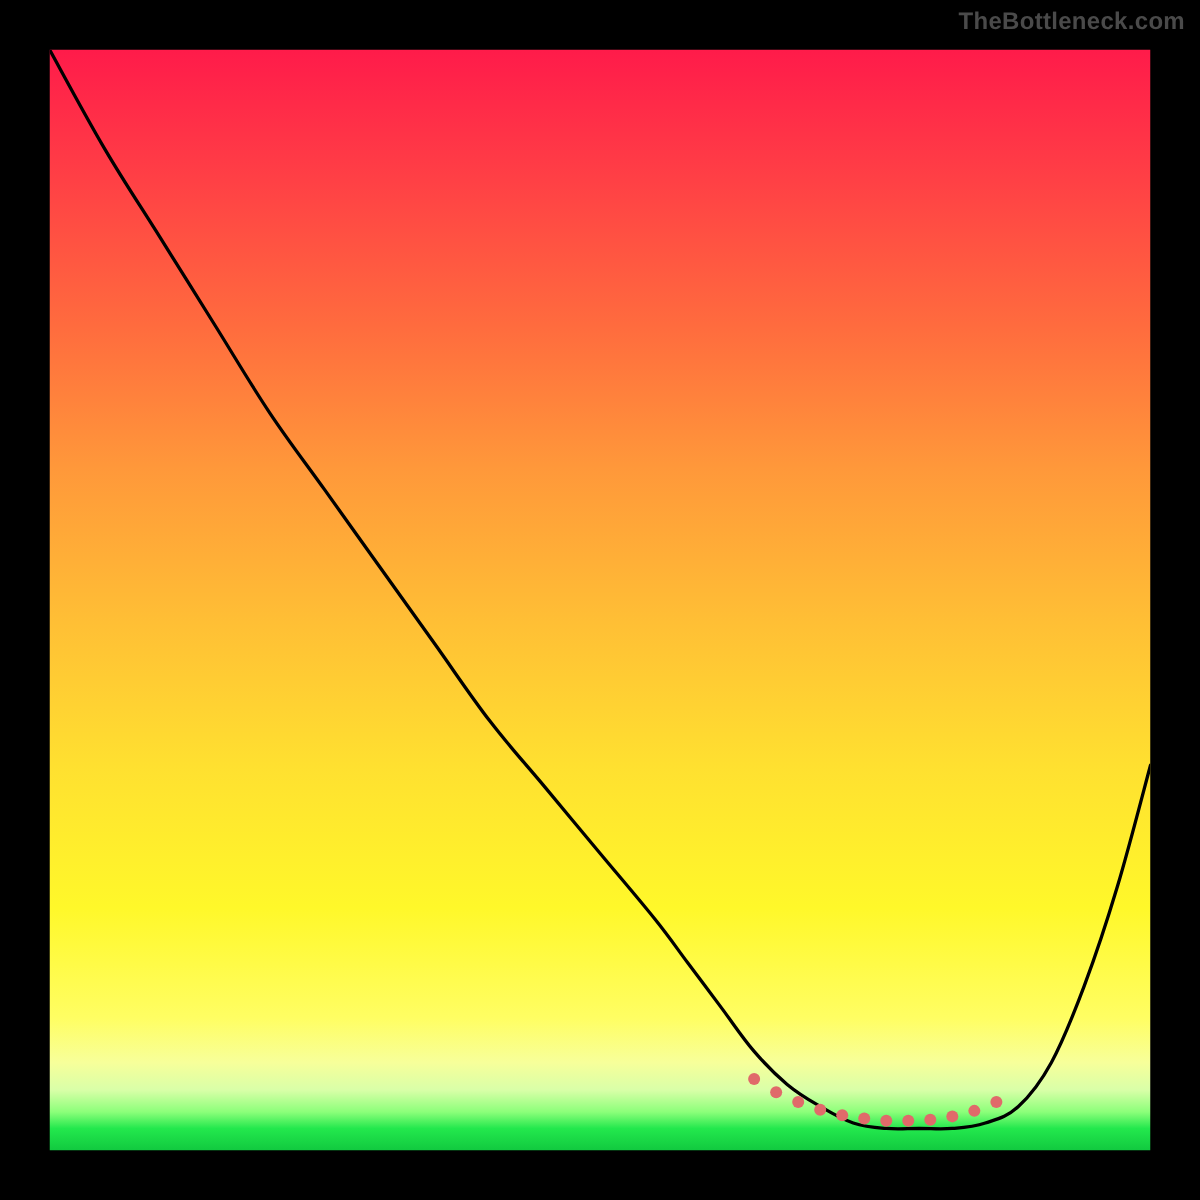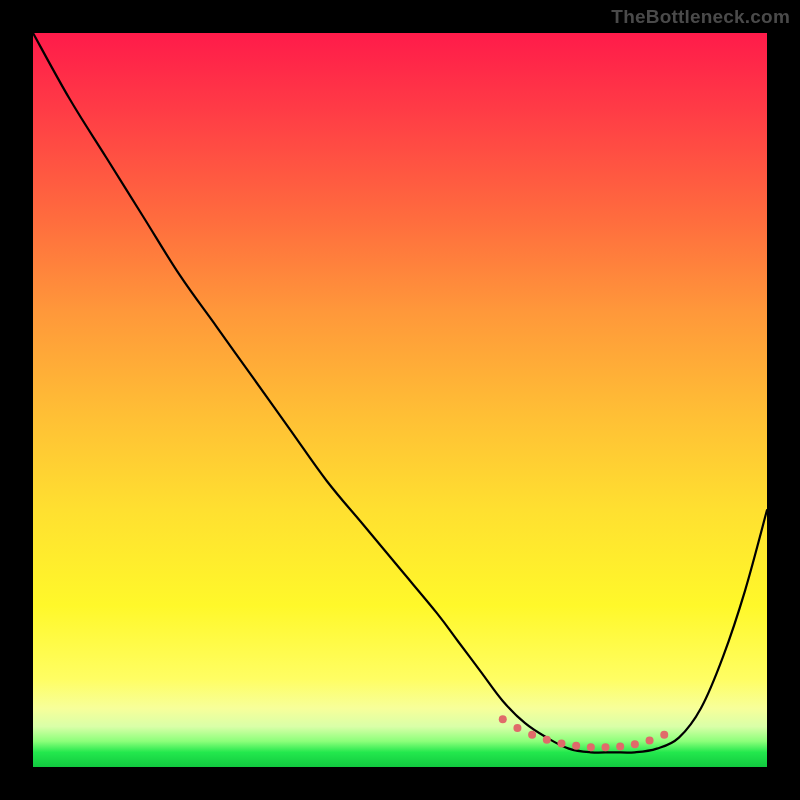--- a/index.html
+++ b/index.html
@@ -8,21 +8,21 @@
     position: relative;
     width: 800px;
     height: 800px;
     background: #000;
   }
   .watermark {
     position: absolute;
     top: 6px;
     right: 10px;
     font-family: Arial, Helvetica, sans-serif;
-    font-size: 19px;
+    font-size: 16px;
     font-weight: 600;
     color: #4a4a4a;
     letter-spacing: 0.2px;
     user-select: none;
   }
   .plot-area {
     position: absolute;
     left: 33px;
     top: 33px;
     width: 734px;

